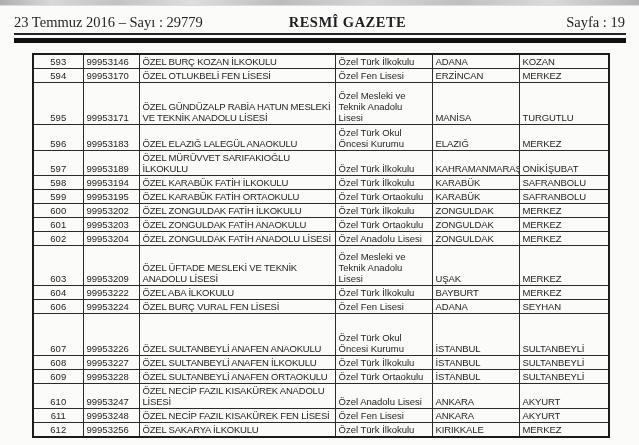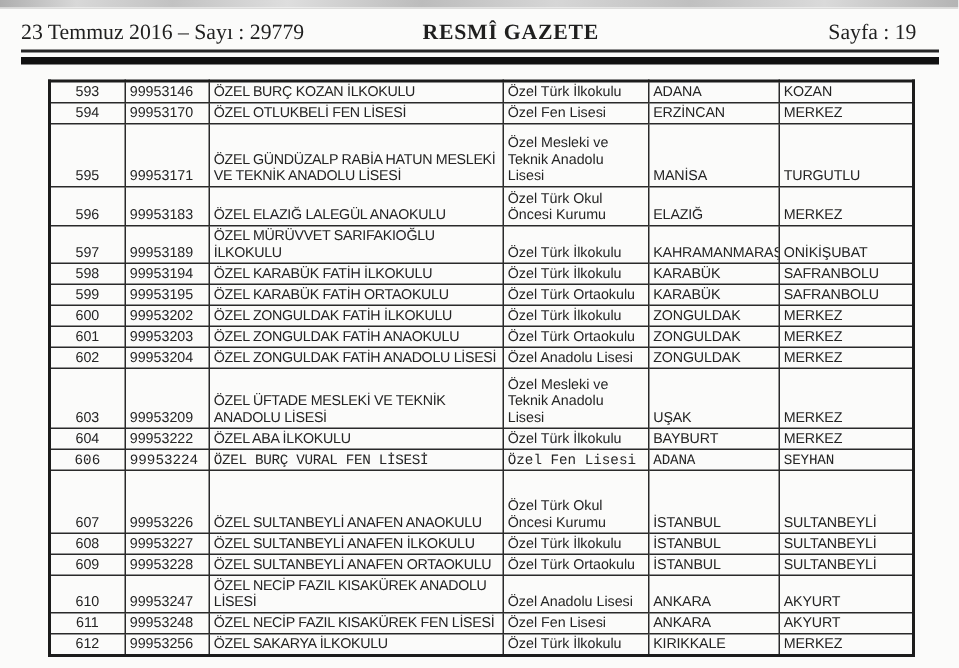--- a/index.html
+++ b/index.html
@@ -10,21 +10,21 @@
     color:#1f1f1f;
     position:relative;
   }
   
   .scan-edge{
     position:absolute;top:0;left:0;width:639px;height:5px;
     background:linear-gradient(90deg,#aeaeae 0%,#d8d8d8 8%,#c2c2c2 18%,#dedede 30%,#bcbcbc 44%,#d6d6d6 58%,#c0c0c0 72%,#dadada 86%,#b4b4b4 100%);
     box-shadow:0 1px 0 rgba(0,0,0,.12);
   }
   .masthead{
-    position:absolute;top:14px;left:14px;right:28px;height:20px;
+    position:absolute;top:14px;left:14px;right:14px;height:20px;
     font-family:"Liberation Serif", serif;
     font-size:14.5px;
     display:flex;justify-content:space-between;align-items:baseline;
     white-space:nowrap;
   }
   .masthead .mid{
     position:absolute;left:50%;transform:translateX(-50%);
     font-weight:bold;letter-spacing:.5px;margin-left:28px;
   }
   .rule-thin{
@@ -165,21 +165,21 @@
         <td class="c-dist">MERKEZ</td>
       </tr>
       <tr style="height: 13px;">
         <td class="c-sn">604</td>
         <td class="c-code">99953222</td>
         <td class="c-name">ÖZEL ABA İLKOKULU</td>
         <td class="c-type">Özel Türk İlkokulu</td>
         <td class="c-prov">BAYBURT</td>
         <td class="c-dist">MERKEZ</td>
       </tr>
-      <tr style="height: 13px; font-family: Liberation Mono, monospace;">
+      <tr style="height: 13px;">
         <td class="c-sn">606</td>
         <td class="c-code">99953224</td>
         <td class="c-name">ÖZEL BURÇ VURAL FEN LİSESİ</td>
         <td class="c-type">Özel Fen Lisesi</td>
         <td class="c-prov">ADANA</td>
         <td class="c-dist">SEYHAN</td>
       </tr>
       <tr style="height: 42px;">
         <td class="c-sn">607</td>
         <td class="c-code">99953226</td>

